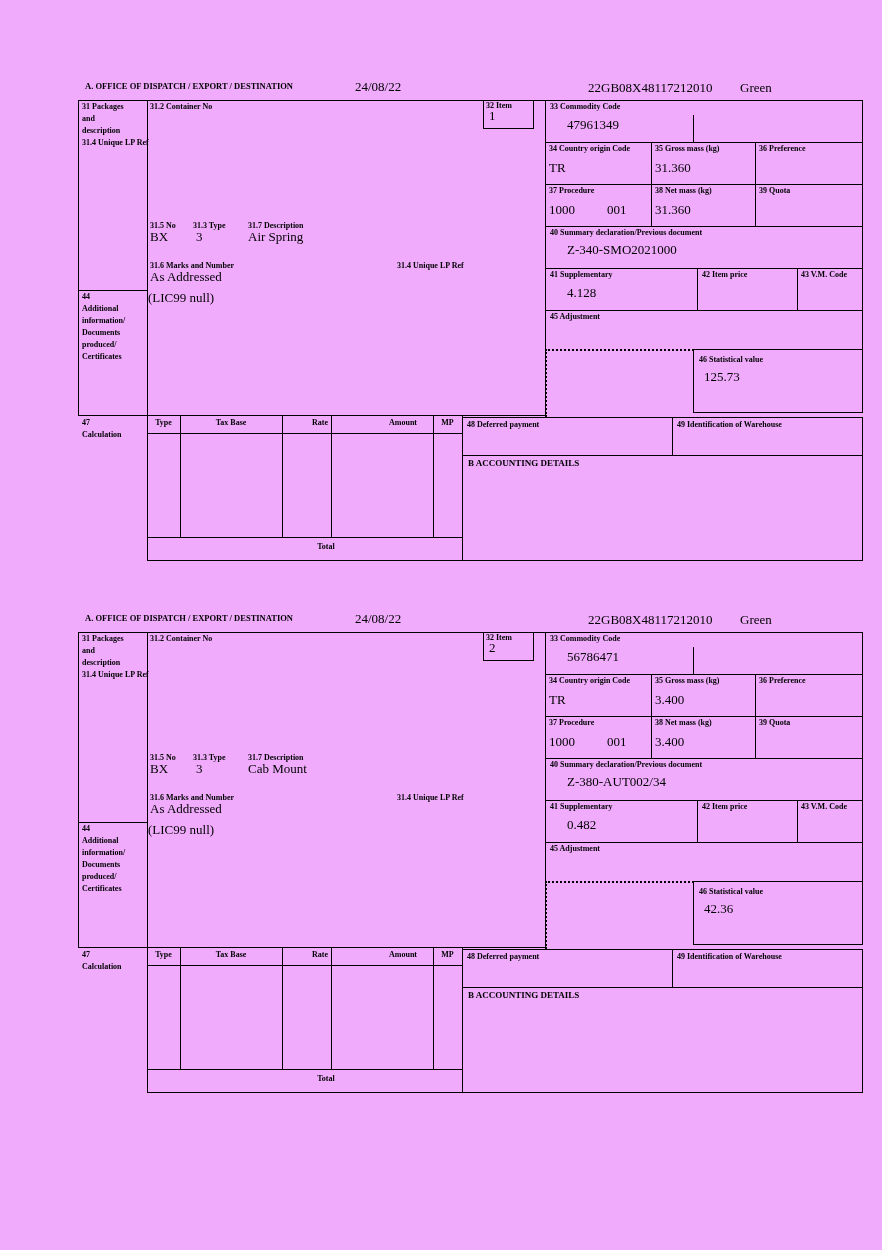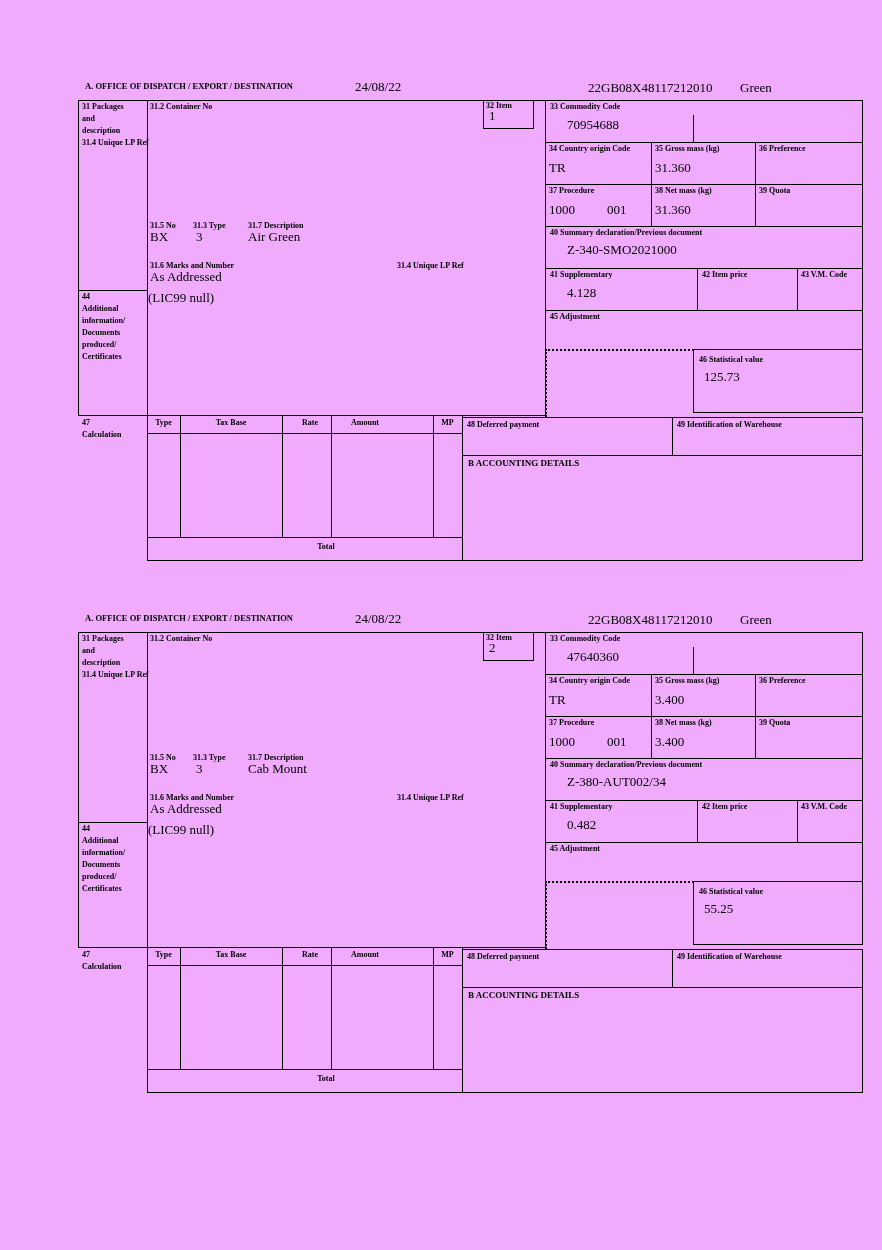--- a/index.html
+++ b/index.html
@@ -9,21 +9,21 @@
   .nb{border-bottom:none;}
   .topline{position:absolute;border-top:1px solid #000;box-sizing:border-box;}
   .ln{position:absolute;background:#000;}
   .dotted{position:absolute;border-top:2px dotted #000;border-left:2px dotted #000;box-sizing:border-box;}
   .t{position:absolute;white-space:nowrap;font-family:"Liberation Serif",serif;color:#000;}
   .lb{font-weight:bold;font-size:8px;line-height:1.1;}
   .vl{font-size:13px;line-height:1.1;}
   .hd{font-weight:bold;font-size:8.5px;line-height:1.1;}
   .hb{font-weight:bold;font-size:9px;line-height:1.1;}
   .ctr{text-align:center;}
-  .rgt{padding-left:20px;}
+  .rgt{text-align:right;}
 </style>
 </head>
 <body>
 
 <div class="page">
 
   <div class="sec" style="top:78px">
 
     <div class="t hd" style="left:85px;top:4px">A.  OFFICE OF DISPATCH / EXPORT / DESTINATION</div>
     <div class="t vl" style="left:355px;top:2px">24/08/22</div>
@@ -62,21 +62,21 @@
     <div class="bx" style="left:462px;top:377px;width:401px;height:106px"></div>
 
     <div class="t lb" style="left:82px;top:25px">31 Packages</div>
     <div class="t lb" style="left:82px;top:37px">and</div>
     <div class="t lb" style="left:82px;top:49px">description</div>
     <div class="t lb" style="left:82px;top:61px">31.4 Unique LP Ref</div>
     <div class="t lb" style="left:150px;top:25px">31.2 Container No</div>
     <div class="t lb" style="left:486px;top:24px">32 Item</div>
     <div class="t vl" style="left:489px;top:31px">1</div>
     <div class="t lb" style="left:550px;top:25px">33 Commodity Code</div>
-    <div class="t vl" style="left:567px;top:40px">70954688</div>
+    <div class="t vl" style="left:567px;top:40px">47961349</div>
     <div class="t lb" style="left:549px;top:67px">34 Country origin Code</div>
     <div class="t vl" style="left:549px;top:83px">TR</div>
     <div class="t lb" style="left:655px;top:67px">35 Gross mass (kg)</div>
     <div class="t vl" style="left:655px;top:83px">31.360</div>
     <div class="t lb" style="left:759px;top:67px">36 Preference</div>
     <div class="t lb" style="left:549px;top:109px">37 Procedure</div>
     <div class="t vl" style="left:549px;top:125px">1000</div>
     <div class="t vl" style="left:607px;top:125px">001</div>
     <div class="t lb" style="left:655px;top:109px">38 Net mass (kg)</div>
     <div class="t vl" style="left:655px;top:125px">31.360</div>
@@ -88,21 +88,21 @@
     <div class="t lb" style="left:702px;top:193px">42 Item price</div>
     <div class="t lb" style="left:801px;top:193px">43 V.M. Code</div>
     <div class="t lb" style="left:550px;top:235px">45 Adjustment</div>
     <div class="t lb" style="left:699px;top:278px">46 Statistical value</div>
     <div class="t vl" style="left:704px;top:292px">125.73</div>
     <div class="t lb" style="left:150px;top:144px">31.5 No</div>
     <div class="t lb" style="left:193px;top:144px">31.3 Type</div>
     <div class="t lb" style="left:248px;top:144px">31.7 Description</div>
     <div class="t vl" style="left:150px;top:152px">BX</div>
     <div class="t vl" style="left:196px;top:152px">3</div>
-    <div class="t vl" style="left:248px;top:152px">Air Green</div>
+    <div class="t vl" style="left:248px;top:152px">Air Spring</div>
     <div class="t lb" style="left:150px;top:184px">31.6 Marks and Number</div>
     <div class="t lb" style="left:397px;top:184px">31.4 Unique LP Ref</div>
     <div class="t vl" style="left:150px;top:192px">As Addressed</div>
     <div class="t lb" style="left:82px;top:215px">44</div>
     <div class="t lb" style="left:82px;top:227px">Additional</div>
     <div class="t lb" style="left:82px;top:239px">information/</div>
     <div class="t lb" style="left:82px;top:251px">Documents</div>
     <div class="t lb" style="left:82px;top:263px">produced/</div>
     <div class="t lb" style="left:82px;top:275px">Certificates</div>
     <div class="t vl" style="left:148px;top:213px">(LIC99 null)</div>
@@ -158,41 +158,41 @@
     <div class="bx" style="left:462px;top:377px;width:401px;height:106px"></div>
 
     <div class="t lb" style="left:82px;top:25px">31 Packages</div>
     <div class="t lb" style="left:82px;top:37px">and</div>
     <div class="t lb" style="left:82px;top:49px">description</div>
     <div class="t lb" style="left:82px;top:61px">31.4 Unique LP Ref</div>
     <div class="t lb" style="left:150px;top:25px">31.2 Container No</div>
     <div class="t lb" style="left:486px;top:24px">32 Item</div>
     <div class="t vl" style="left:489px;top:31px">2</div>
     <div class="t lb" style="left:550px;top:25px">33 Commodity Code</div>
-    <div class="t vl" style="left:567px;top:40px">47640360</div>
+    <div class="t vl" style="left:567px;top:40px">56786471</div>
     <div class="t lb" style="left:549px;top:67px">34 Country origin Code</div>
     <div class="t vl" style="left:549px;top:83px">TR</div>
     <div class="t lb" style="left:655px;top:67px">35 Gross mass (kg)</div>
     <div class="t vl" style="left:655px;top:83px">3.400</div>
     <div class="t lb" style="left:759px;top:67px">36 Preference</div>
     <div class="t lb" style="left:549px;top:109px">37 Procedure</div>
     <div class="t vl" style="left:549px;top:125px">1000</div>
     <div class="t vl" style="left:607px;top:125px">001</div>
     <div class="t lb" style="left:655px;top:109px">38 Net mass (kg)</div>
     <div class="t vl" style="left:655px;top:125px">3.400</div>
     <div class="t lb" style="left:759px;top:109px">39 Quota</div>
     <div class="t lb" style="left:550px;top:151px">40 Summary declaration/Previous document</div>
     <div class="t vl" style="left:567px;top:165px">Z-380-AUT002/34</div>
     <div class="t lb" style="left:550px;top:193px">41 Supplementary</div>
     <div class="t vl" style="left:567px;top:208px">0.482</div>
     <div class="t lb" style="left:702px;top:193px">42 Item price</div>
     <div class="t lb" style="left:801px;top:193px">43 V.M. Code</div>
     <div class="t lb" style="left:550px;top:235px">45 Adjustment</div>
     <div class="t lb" style="left:699px;top:278px">46 Statistical value</div>
-    <div class="t vl" style="left:704px;top:292px">55.25</div>
+    <div class="t vl" style="left:704px;top:292px">42.36</div>
     <div class="t lb" style="left:150px;top:144px">31.5 No</div>
     <div class="t lb" style="left:193px;top:144px">31.3 Type</div>
     <div class="t lb" style="left:248px;top:144px">31.7 Description</div>
     <div class="t vl" style="left:150px;top:152px">BX</div>
     <div class="t vl" style="left:196px;top:152px">3</div>
     <div class="t vl" style="left:248px;top:152px">Cab Mount</div>
     <div class="t lb" style="left:150px;top:184px">31.6 Marks and Number</div>
     <div class="t lb" style="left:397px;top:184px">31.4 Unique LP Ref</div>
     <div class="t vl" style="left:150px;top:192px">As Addressed</div>
     <div class="t lb" style="left:82px;top:215px">44</div>

